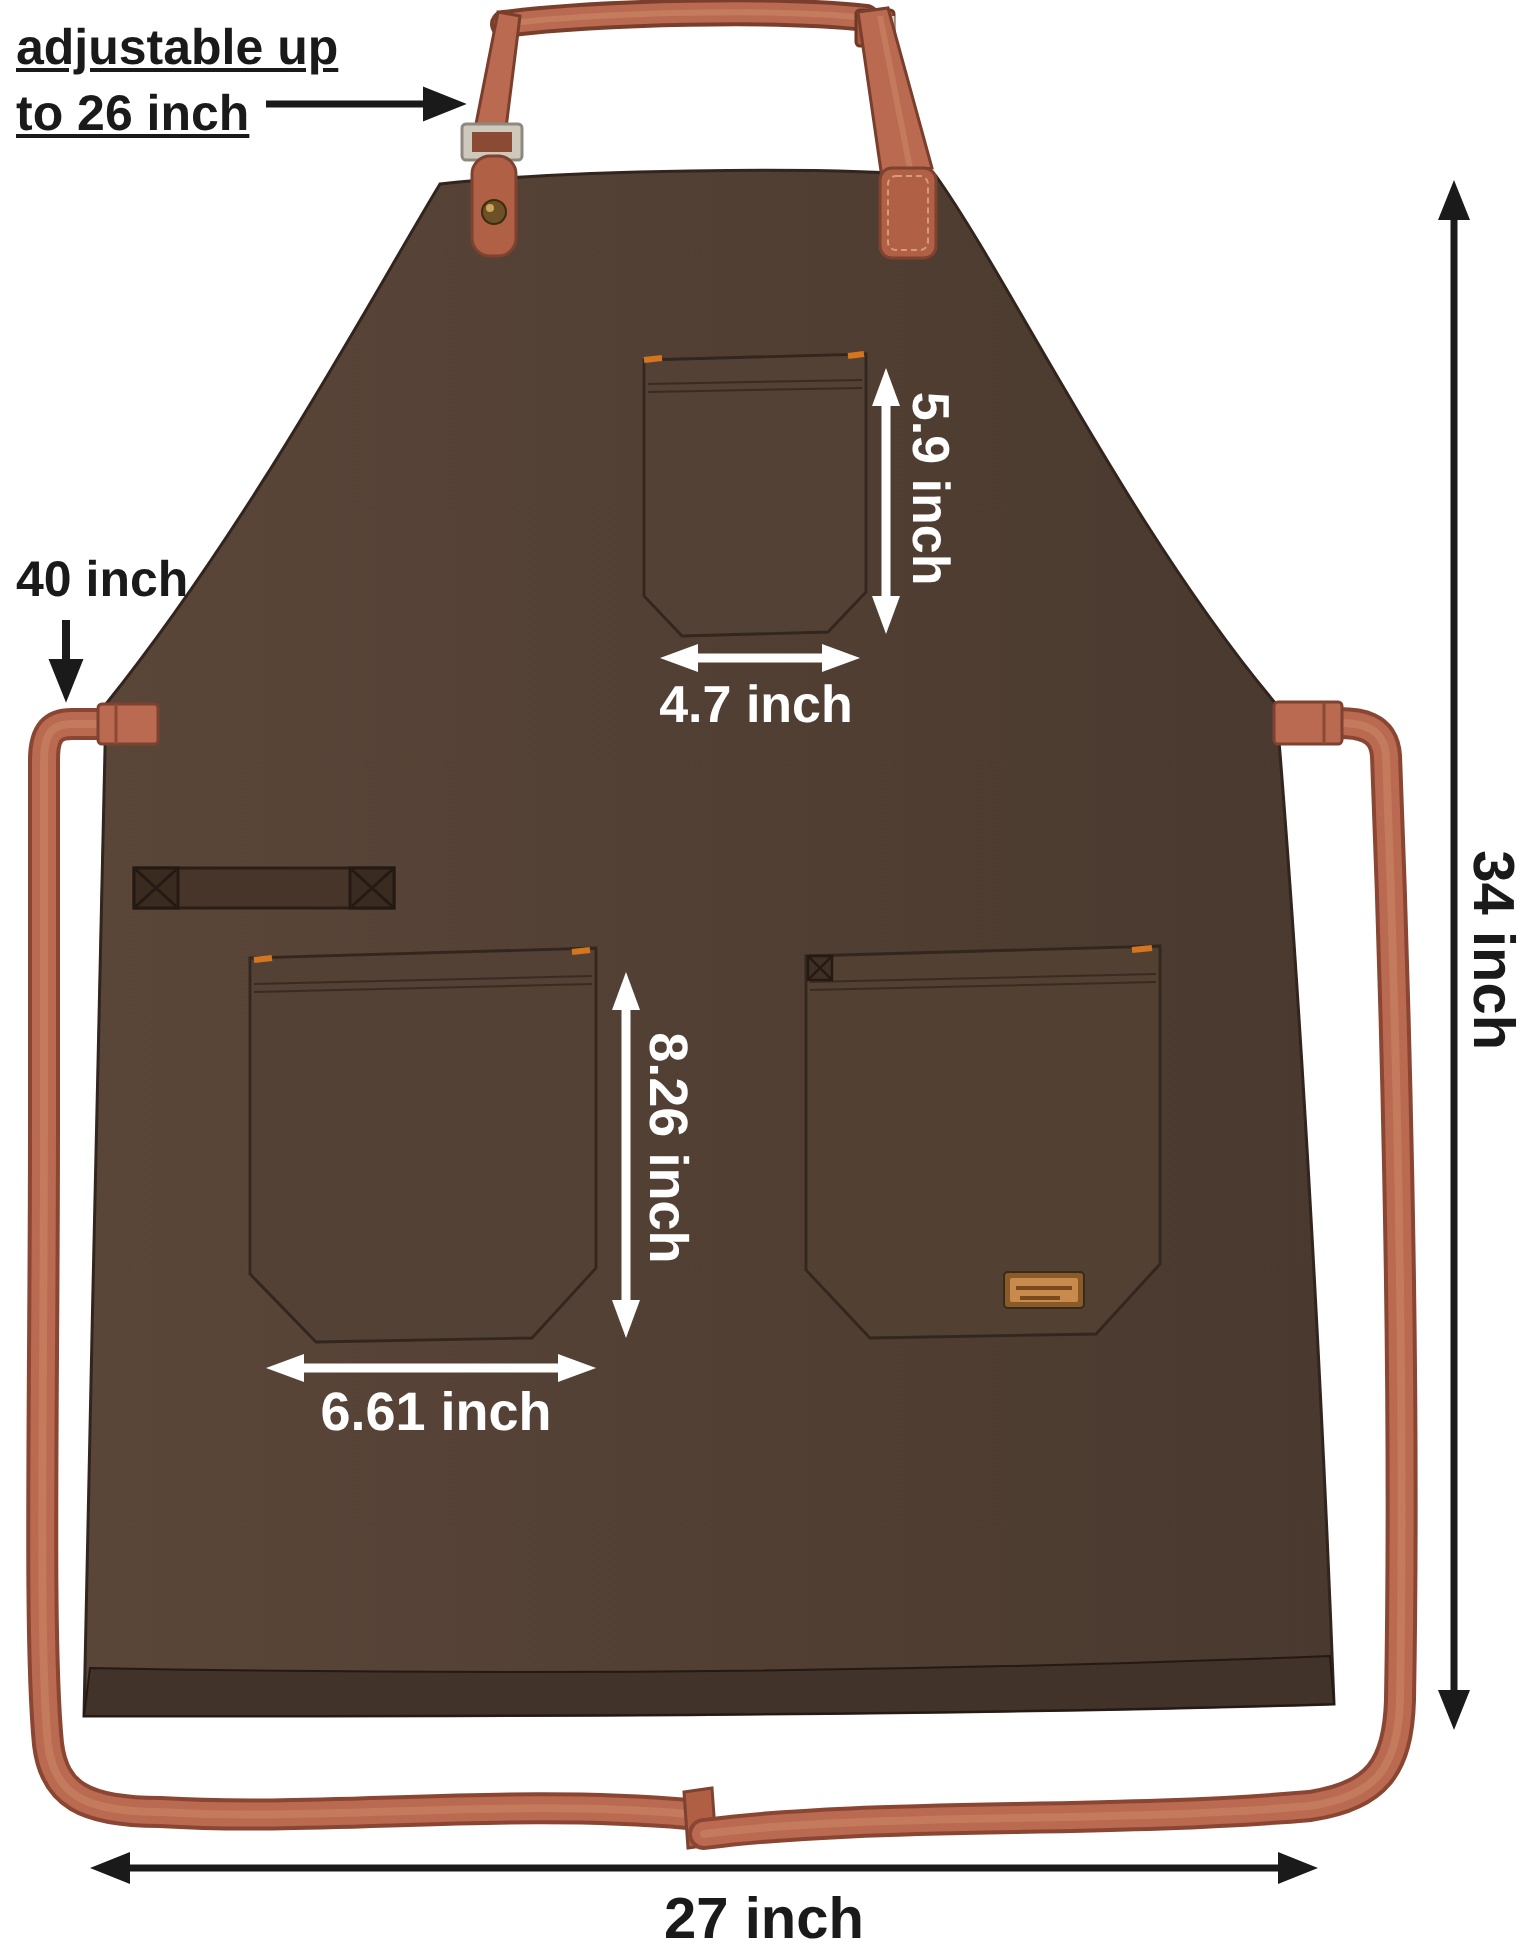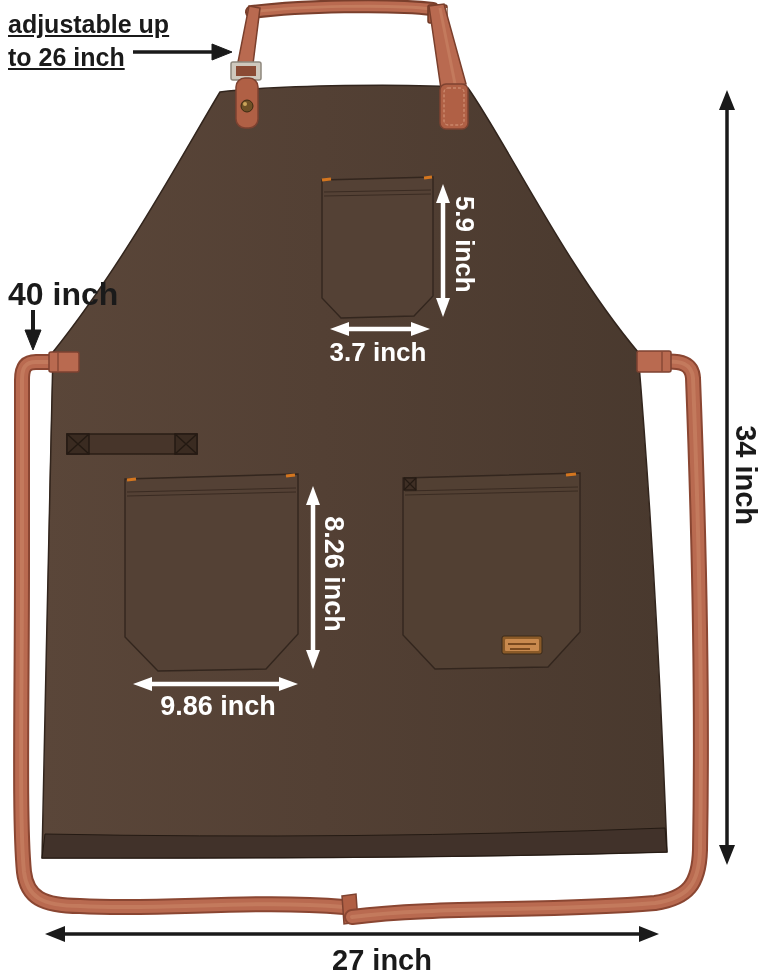--- a/index.html
+++ b/index.html
@@ -24,21 +24,21 @@
     position:absolute;
     font-weight:bold;
     color:var(--annotation-dark);
     white-space:pre-line;
     line-height:1.18;
   }
   .lbl.white{color:var(--annotation-light);}
   .lbl.center{text-align:center;}
   .rot90{transform:rotate(90deg);}
   .neck-label{left:8px;top:8px;width:200px;font-size:25px;line-height:33px;text-decoration:underline;}
-  .waist-label{left:8px;top:276px;font-size:32px;text-align:right;}
+  .waist-label{left:8px;top:276px;font-size:25px;text-align:right;}
   .chest-h-label{left:415px;top:229px;width:100px;font-size:26px;}
   .chest-w-label{left:328px;top:337px;width:100px;font-size:26px;}
   .front-h-label{left:272px;top:558px;width:122px;font-size:27px;}
   .front-w-label{left:157px;top:691px;width:122px;font-size:27px;}
   .apron-h-label{left:688px;top:458px;width:116px;font-size:29px;}
   .apron-w-label{left:312px;top:943px;width:140px;font-size:29px;}
 </style>
 </head>
 <body>
 
@@ -194,19 +194,19 @@
       <line x1="61" y1="934" x2="643" y2="934" stroke-width="3.5"></line>
       <polygon points="45,934 65,926 65,942" stroke="none"></polygon>
       <polygon points="659,934 639,926 639,942" stroke="none"></polygon>
     </g>
   </svg>
 
   <div class="lbl neck-label">adjustable up
 to 26 inch</div>
   <div class="lbl waist-label">40 inch</div>
   <div class="lbl white center rot90 chest-h-label">5.9 inch</div>
-  <div class="lbl white center chest-w-label">3.7 inch</div>
+  <div class="lbl white center chest-w-label">4.7 inch</div>
   <div class="lbl white center rot90 front-h-label">8.26 inch</div>
-  <div class="lbl white center front-w-label">9.86 inch</div>
+  <div class="lbl white center front-w-label">6.61 inch</div>
   <div class="lbl center rot90 apron-h-label">34 inch</div>
   <div class="lbl center apron-w-label">27 inch</div>
 
 </div>
 
 </body></html>

